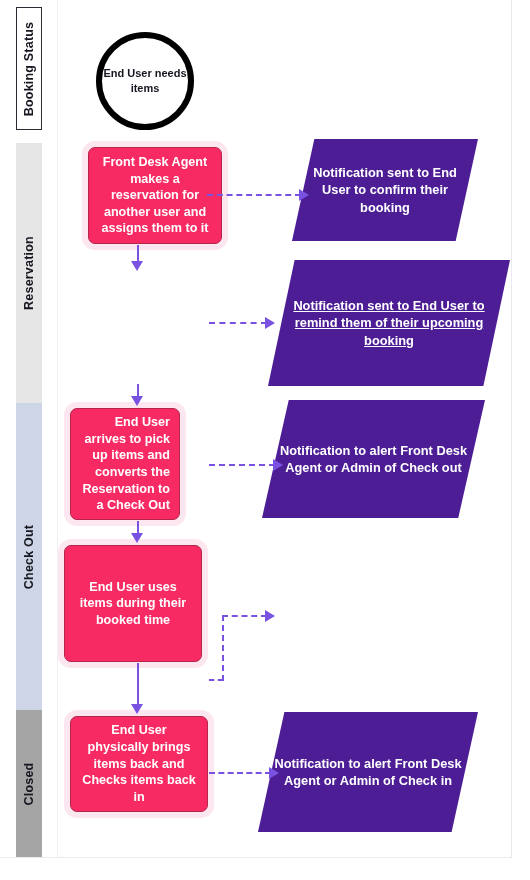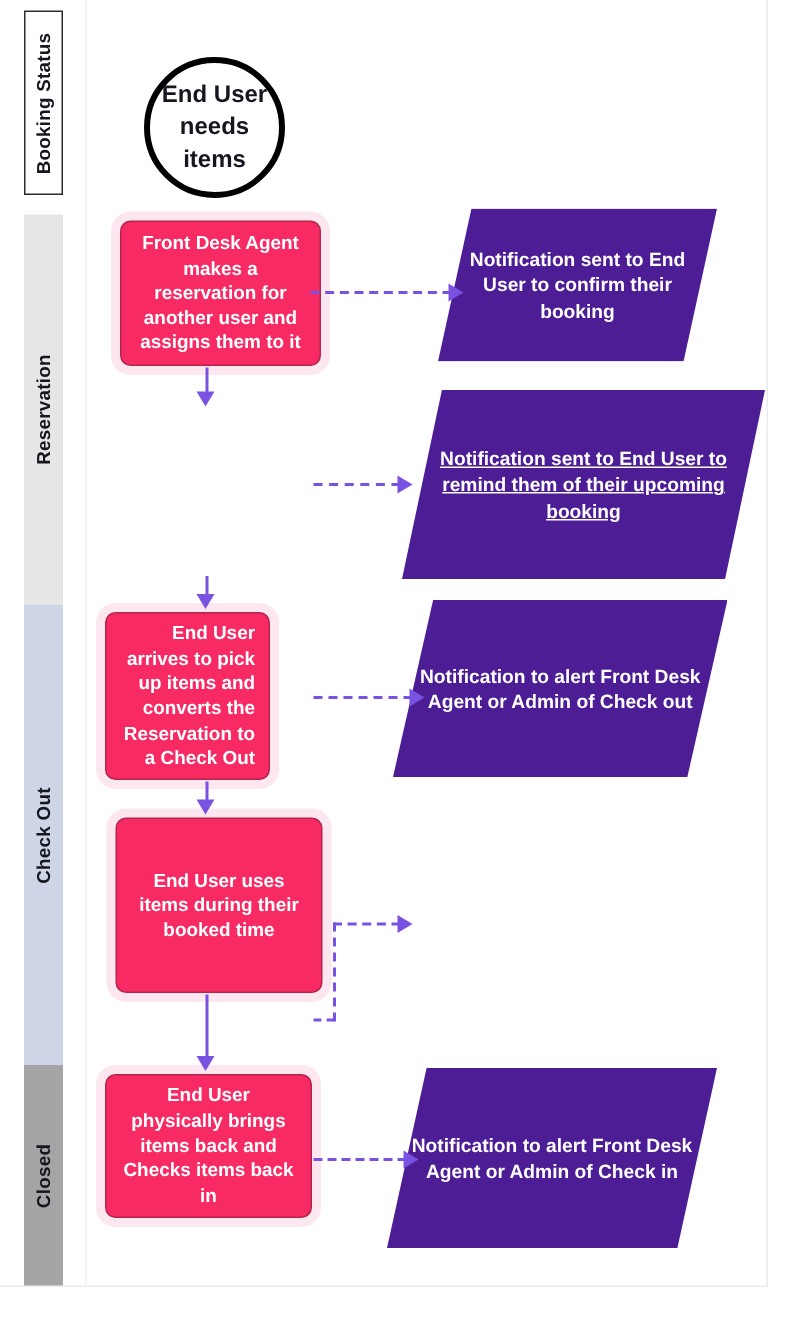--- a/index.html
+++ b/index.html
@@ -26,41 +26,41 @@
   #lane-booking{
     top:7px;height:123px;background:#ffffff;
     border:1.6px solid #2b2b33;box-sizing:border-box;
   }
   #lane-reservation{top:143px;height:260px;background:#e6e6e6;}
   #lane-checkout{top:403px;height:307px;background:#ced5e6;}
   #lane-closed{top:710px;height:147px;background:#a5a5a5;}
 
   
   .start-circle{
-    position:absolute;left:96px;top:38px;width:86px;height:86px;border-radius:50%;
-    border:4px solid #000000;background:#ffffff;
+    position:absolute;left:96px;top:32px;width:86px;height:86px;border-radius:50%;
+    border:6px solid #000000;background:#ffffff;
     display:flex;align-items:center;justify-content:center;text-align:center;
-    font-weight:700;font-size:16px;line-height:1.32;color:#15161f;
+    font-weight:700;font-size:11px;line-height:1.32;color:#15161f;
   }
 
   
   .pbox{
     position:absolute;
     background:#f72a63;
     border:1.6px solid #b5254c;
     border-radius:7px;
     box-shadow:0 0 0 6px rgba(250,210,228,.55);
     display:flex;align-items:center;justify-content:center;
     text-align:center;padding:6px 9px;box-sizing:border-box;
     color:#ffffff;font-weight:700;font-size:12.6px;line-height:1.32;
   }
-  #pbox-1{left:80px;top:147px;width:134px;height:97px;}
+  #pbox-1{left:88px;top:147px;width:134px;height:97px;}
   #pbox-2{left:70px;top:271px;width:138px;height:112px;}
   #pbox-3{left:70px;top:408px;width:110px;height:112px;text-align:right;}
-  #pbox-4{left:77px;top:545px;width:138px;height:117px;}
+  #pbox-4{left:64px;top:545px;width:138px;height:117px;}
   #pbox-5{left:70px;top:716px;width:138px;height:96px;}
 
   
   .pgram{
     position:absolute;background:#4c1d95;
     display:flex;align-items:center;justify-content:center;
     text-align:center;box-sizing:border-box;
     color:#ffffff;font-weight:700;font-size:12.8px;line-height:1.34;
   }
   .pgram .ptext{position:relative;z-index:2;padding:0 16px;}

